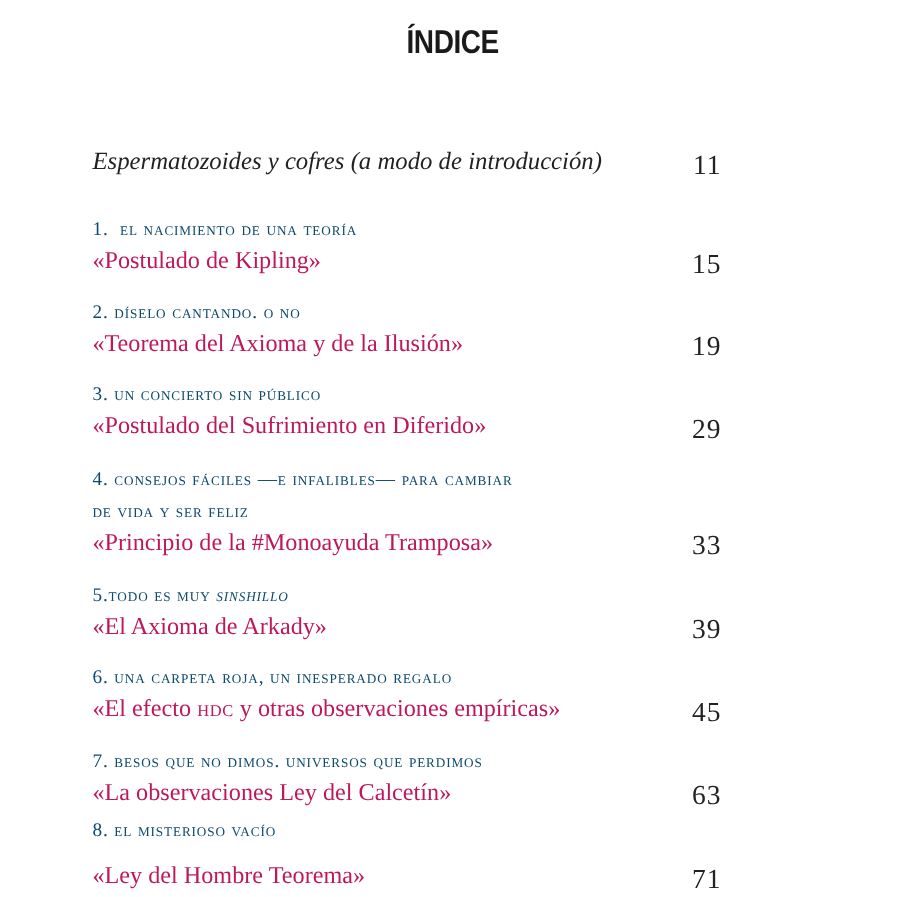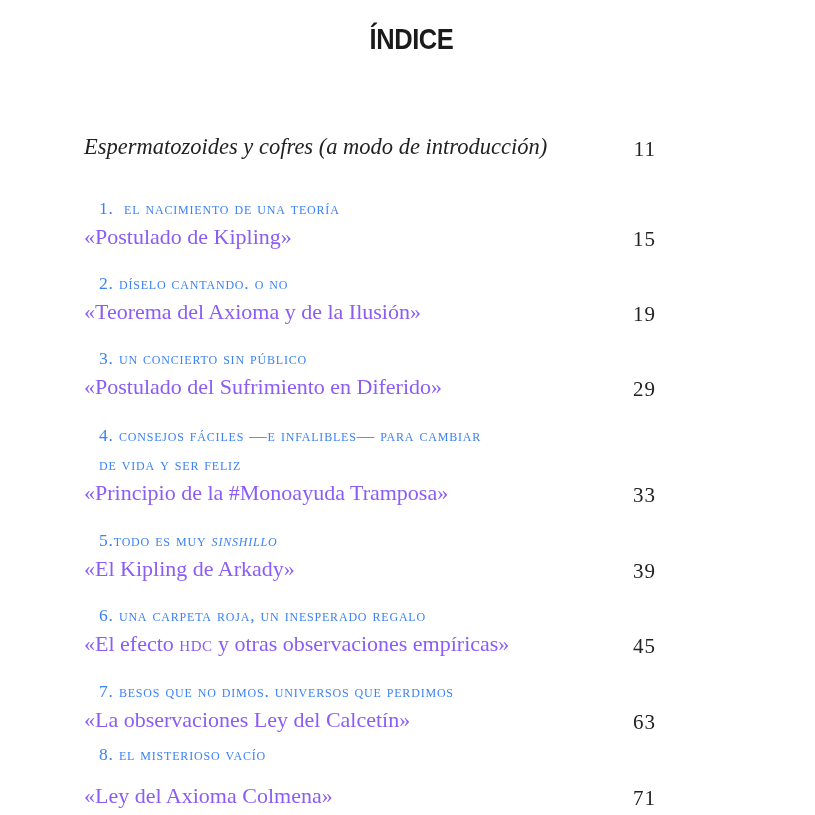--- a/index.html
+++ b/index.html
@@ -40,47 +40,46 @@
       position: absolute;
       left: 84px;
       top: 134px;
       font-style: italic;
       font-size: 22.5px;
       color: #222;
     }
     .page-num {
       position: absolute;
       right: 82px;
-      font-size: 21px;
+      font-size: 25px;
       color: #222;
       font-variant: small-caps;
       letter-spacing: 1px;
     }
     .chapter-head {
       position: absolute;
       left: 84px;
       font-size: 17.5px;
       letter-spacing: 0.8px;
-      color: #3b82f6;
+      color: #0c4a6e;
       font-variant: small-caps;
       text-transform: lowercase;
       white-space: nowrap;
-      margin-left: 15px;
     }
     .chapter-head .num {
       text-transform: none;
     }
     .chapter-head .ital {
       font-style: italic;
     }
     .chapter-subtitle {
       position: absolute;
       left: 84px;
       font-size: 22px;
-      color: #8b5cf6;
+      color: #be185d;
       white-space: nowrap;
     }
     .sc {
       font-variant: small-caps;
       text-transform: lowercase;
       letter-spacing: 0.5px;
     }
   </style>
 </head>
 <body>
@@ -114,35 +113,35 @@
 
   <div>
     <span class="chapter-head" style="top:425px;"><span class="num">4.</span> <span>CONSEJOS FÁCILES —E INFALIBLES— PARA CAMBIAR</span></span>
     <span class="chapter-head" style="top:454px;">DE VIDA Y SER FELIZ</span>
     <span class="chapter-subtitle" style="top:480px;">«Principio de la #Monoayuda Tramposa»</span>
     <span class="page-num" style="top:483px;">33</span>
   </div>
 
   <div>
     <span class="chapter-head" style="top:530px;"><span class="num">5.</span><span>TODO ES MUY</span> <span class="ital">SINSHILLO</span></span>
-    <span class="chapter-subtitle" style="top:556px;">«El Kipling de Arkady»</span>
+    <span class="chapter-subtitle" style="top:556px;">«El Axioma de Arkady»</span>
     <span class="page-num" style="top:559px;">39</span>
   </div>
 
   <div>
     <span class="chapter-head" style="top:605px;"><span class="num">6.</span> <span>UNA CARPETA ROJA, UN INESPERADO REGALO</span></span>
     <span class="chapter-subtitle" style="top:631px;"><span>«El efecto</span> <span class="sc">HDC</span> <span>y otras observaciones empíricas»</span></span>
     <span class="page-num" style="top:634px;">45</span>
   </div>
 
   <div>
     <span class="chapter-head" style="top:681px;"><span class="num">7.</span> <span>BESOS QUE NO DIMOS. UNIVERSOS QUE PERDIMOS</span></span>
     <span class="chapter-subtitle" style="top:707px;">«La observaciones Ley del Calcetín»</span>
     <span class="page-num" style="top:710px;margin-left:44px;">63</span>
   </div>
 
   <div>
     <span class="chapter-head" style="top:744px;"><span class="num">8.</span> <span>EL MISTERIOSO VACÍO</span></span>
-    <span class="chapter-subtitle" style="top:783px;">«Ley del Axioma Colmena»</span>
+    <span class="chapter-subtitle" style="top:783px;">«Ley del Hombre Teorema»</span>
     <span class="page-num" style="top:786px;">71</span>
   </div>
 
 </div>
 
 </body></html>

